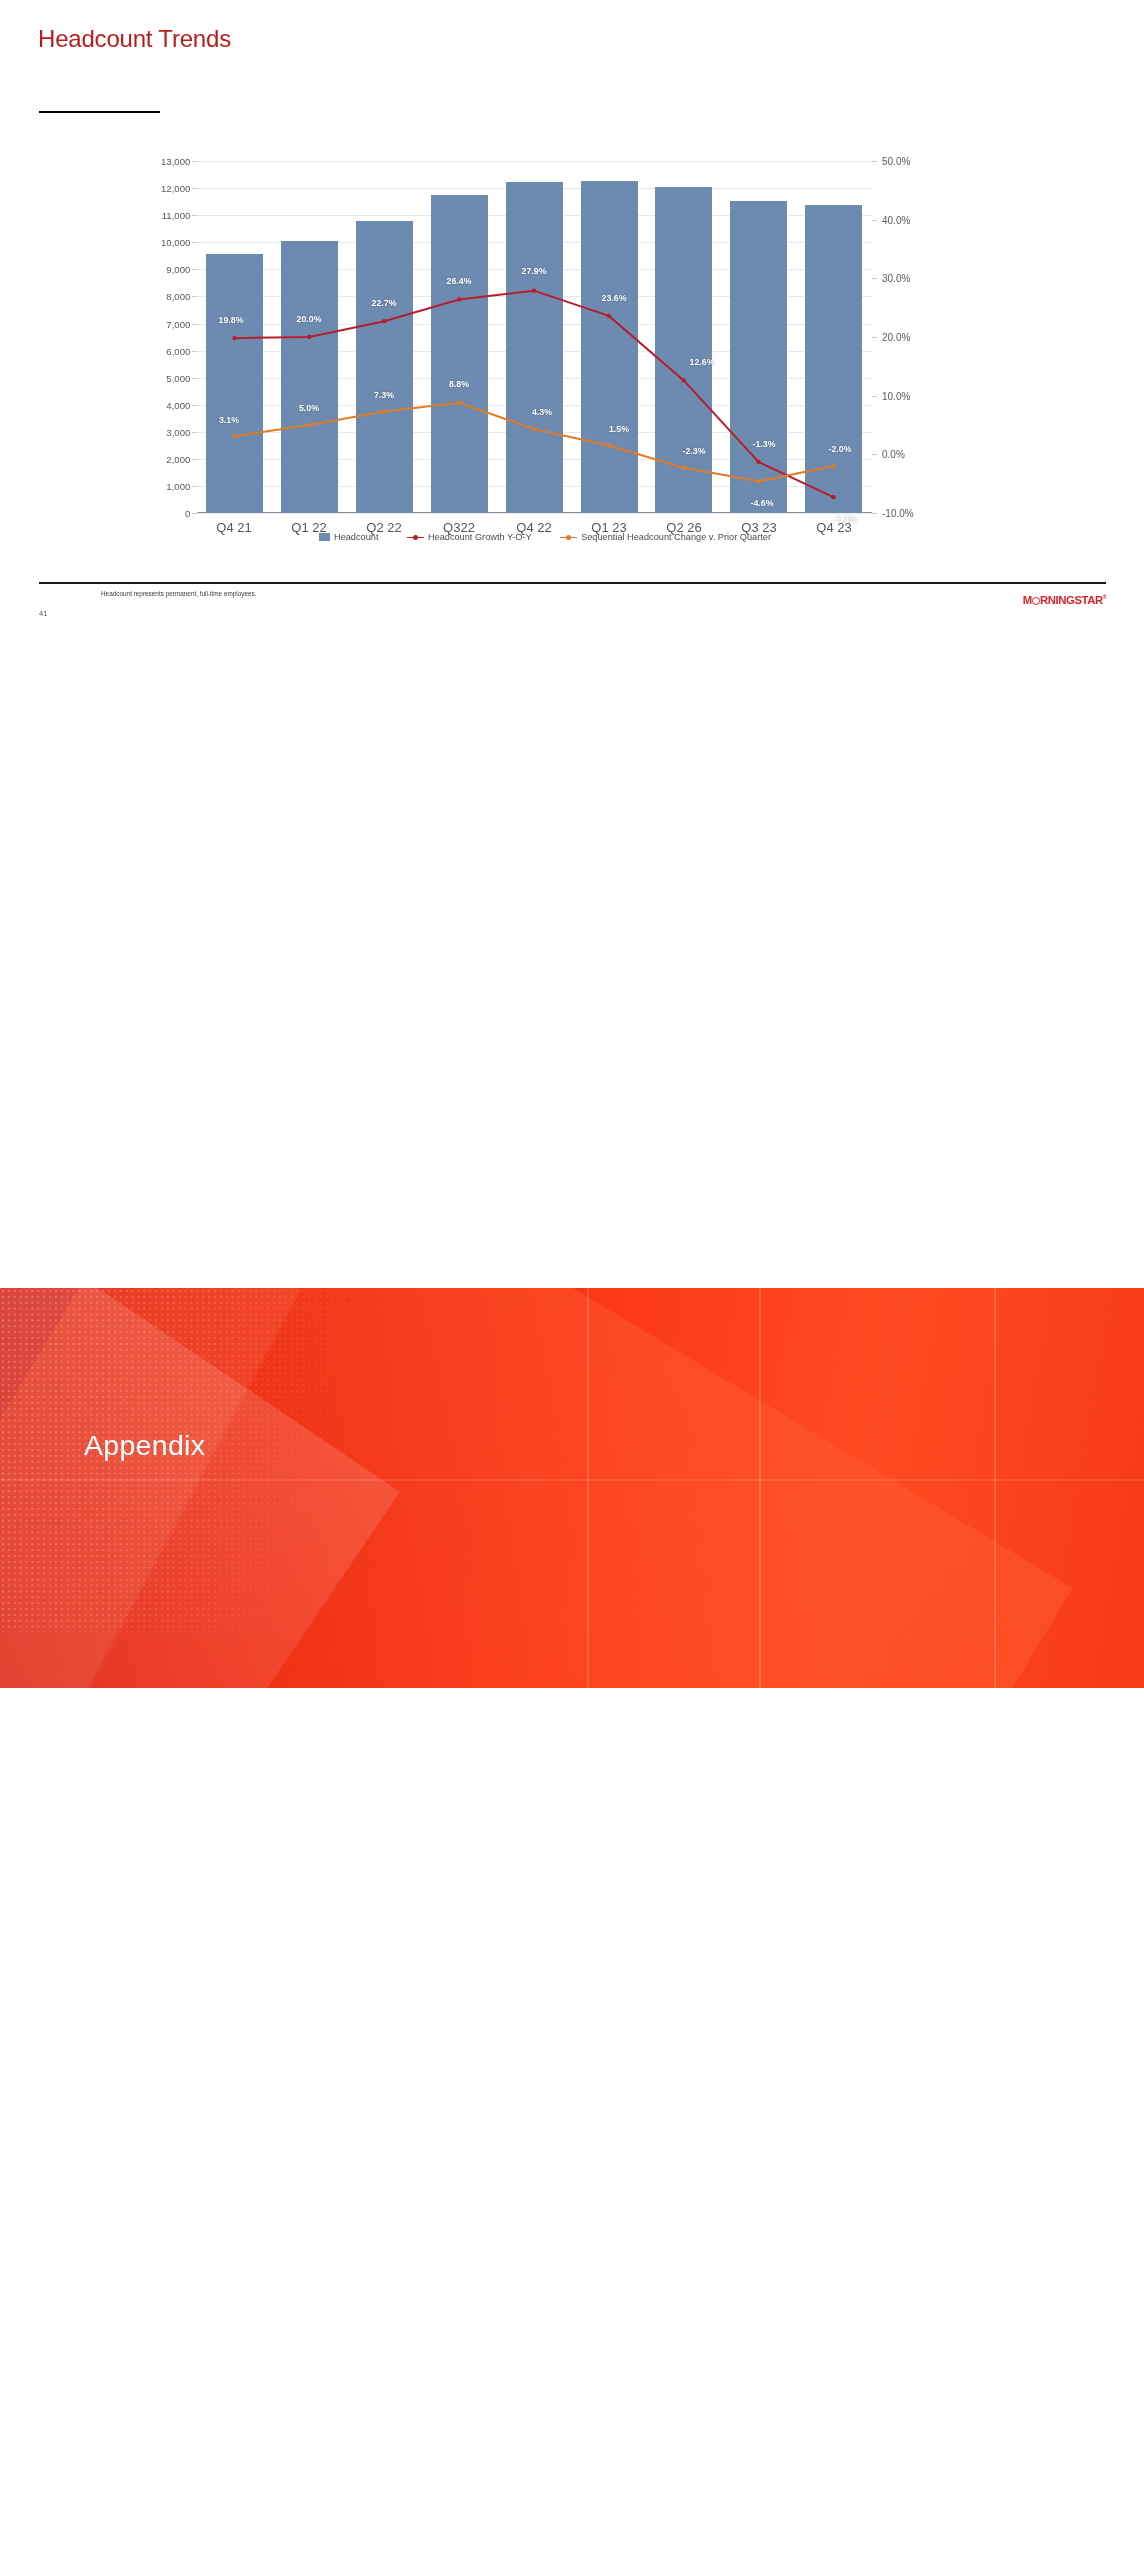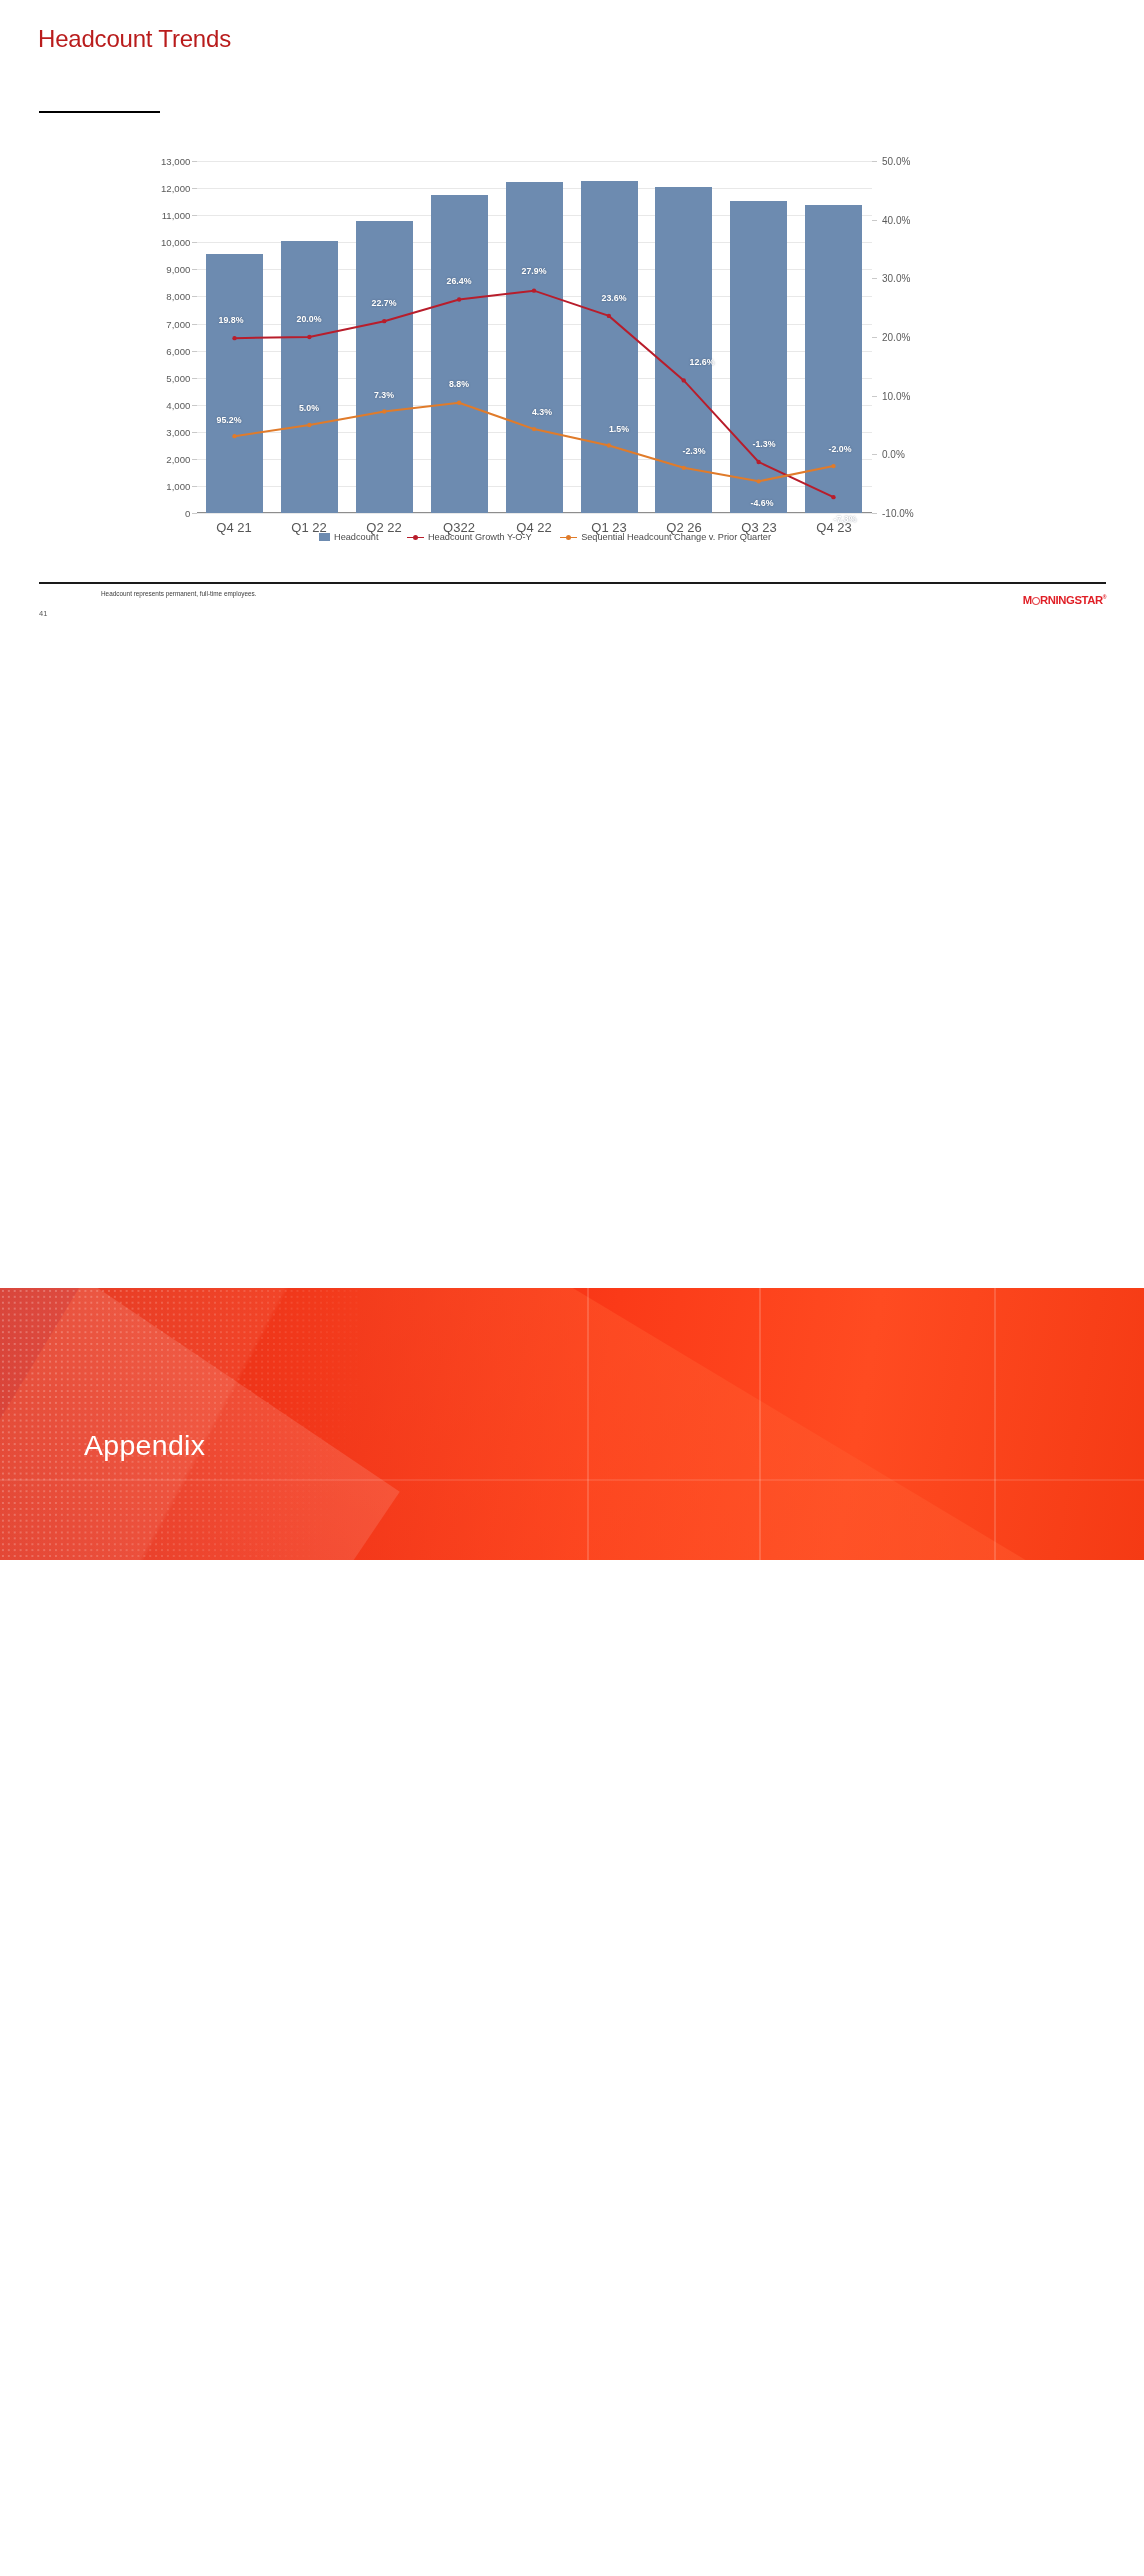--- a/index.html
+++ b/index.html
@@ -84,21 +84,21 @@
 
   #s41-footrule { top: 582px; }
   #s41-foot { left: 101px; top: 588px; }
   #s41-page { left: 39px; top: 609px; }
   #s41-mstar { right: 39px; top: 594px; }
 
   
   #slide-42 { height: 644px; }
 
   
-  #slide-43 { height: 272px; position: relative; overflow: hidden; background: #f1301a; }
+  #slide-43 { height: 400px; position: relative; overflow: hidden; background: #f1301a; }
   #slide-43 .bg-a {
     position: absolute; inset: 0;
     background:
       linear-gradient(118deg, rgba(255,255,255,0.10) 0 22%, rgba(255,255,255,0) 22.4% 100%),
       linear-gradient(100deg, #cf1508 0%, #e82310 26%, #fb3a18 52%, #ff4b21 74%, #f53a14 100%);
   }
   #slide-43 .dots {
     position: absolute; left: 0; top: 0; width: 361px; height: 344px;
     background-image: radial-gradient(circle at center, rgba(255,255,255,.30) 0.9px, rgba(255,255,255,0) 1.2px);
     background-size: 5.9px 5.9px;
@@ -234,21 +234,21 @@
         </svg>
         <div class="dlabel" style="left: 34px; top: 159px;">19.8%</div>
         <div class="dlabel" style="left: 112px; top: 158px;">20.0%</div>
         <div class="dlabel" style="left: 187px; top: 142px;">22.7%</div>
         <div class="dlabel" style="left: 262px; top: 120px;">26.4%</div>
         <div class="dlabel" style="left: 337px; top: 110px;">27.9%</div>
         <div class="dlabel" style="left: 417px; top: 137px;">23.6%</div>
         <div class="dlabel" style="left: 505px; top: 201px;">12.6%</div>
         <div class="dlabel" style="left: 567px; top: 283px;">-1.3%</div>
         <div class="dlabel" style="left: 648px; top: 358px;">-7.3%</div>
-        <div class="dlabel" style="left: 32px; top: 259px;">95.2%</div>
+        <div class="dlabel" style="left: 32px; top: 259px;">3.1%</div>
         <div class="dlabel" style="left: 112px; top: 247px;">5.0%</div>
         <div class="dlabel" style="left: 187px; top: 234px;">7.3%</div>
         <div class="dlabel" style="left: 262px; top: 223px;">8.8%</div>
         <div class="dlabel" style="left: 345px; top: 251px;">4.3%</div>
         <div class="dlabel" style="left: 422px; top: 268px;">1.5%</div>
         <div class="dlabel" style="left: 497px; top: 290px;">-2.3%</div>
         <div class="dlabel" style="left: 565px; top: 342px;">-4.6%</div>
         <div class="dlabel" style="left: 643px; top: 288px;">-2.0%</div>
       </div>
   </div>

